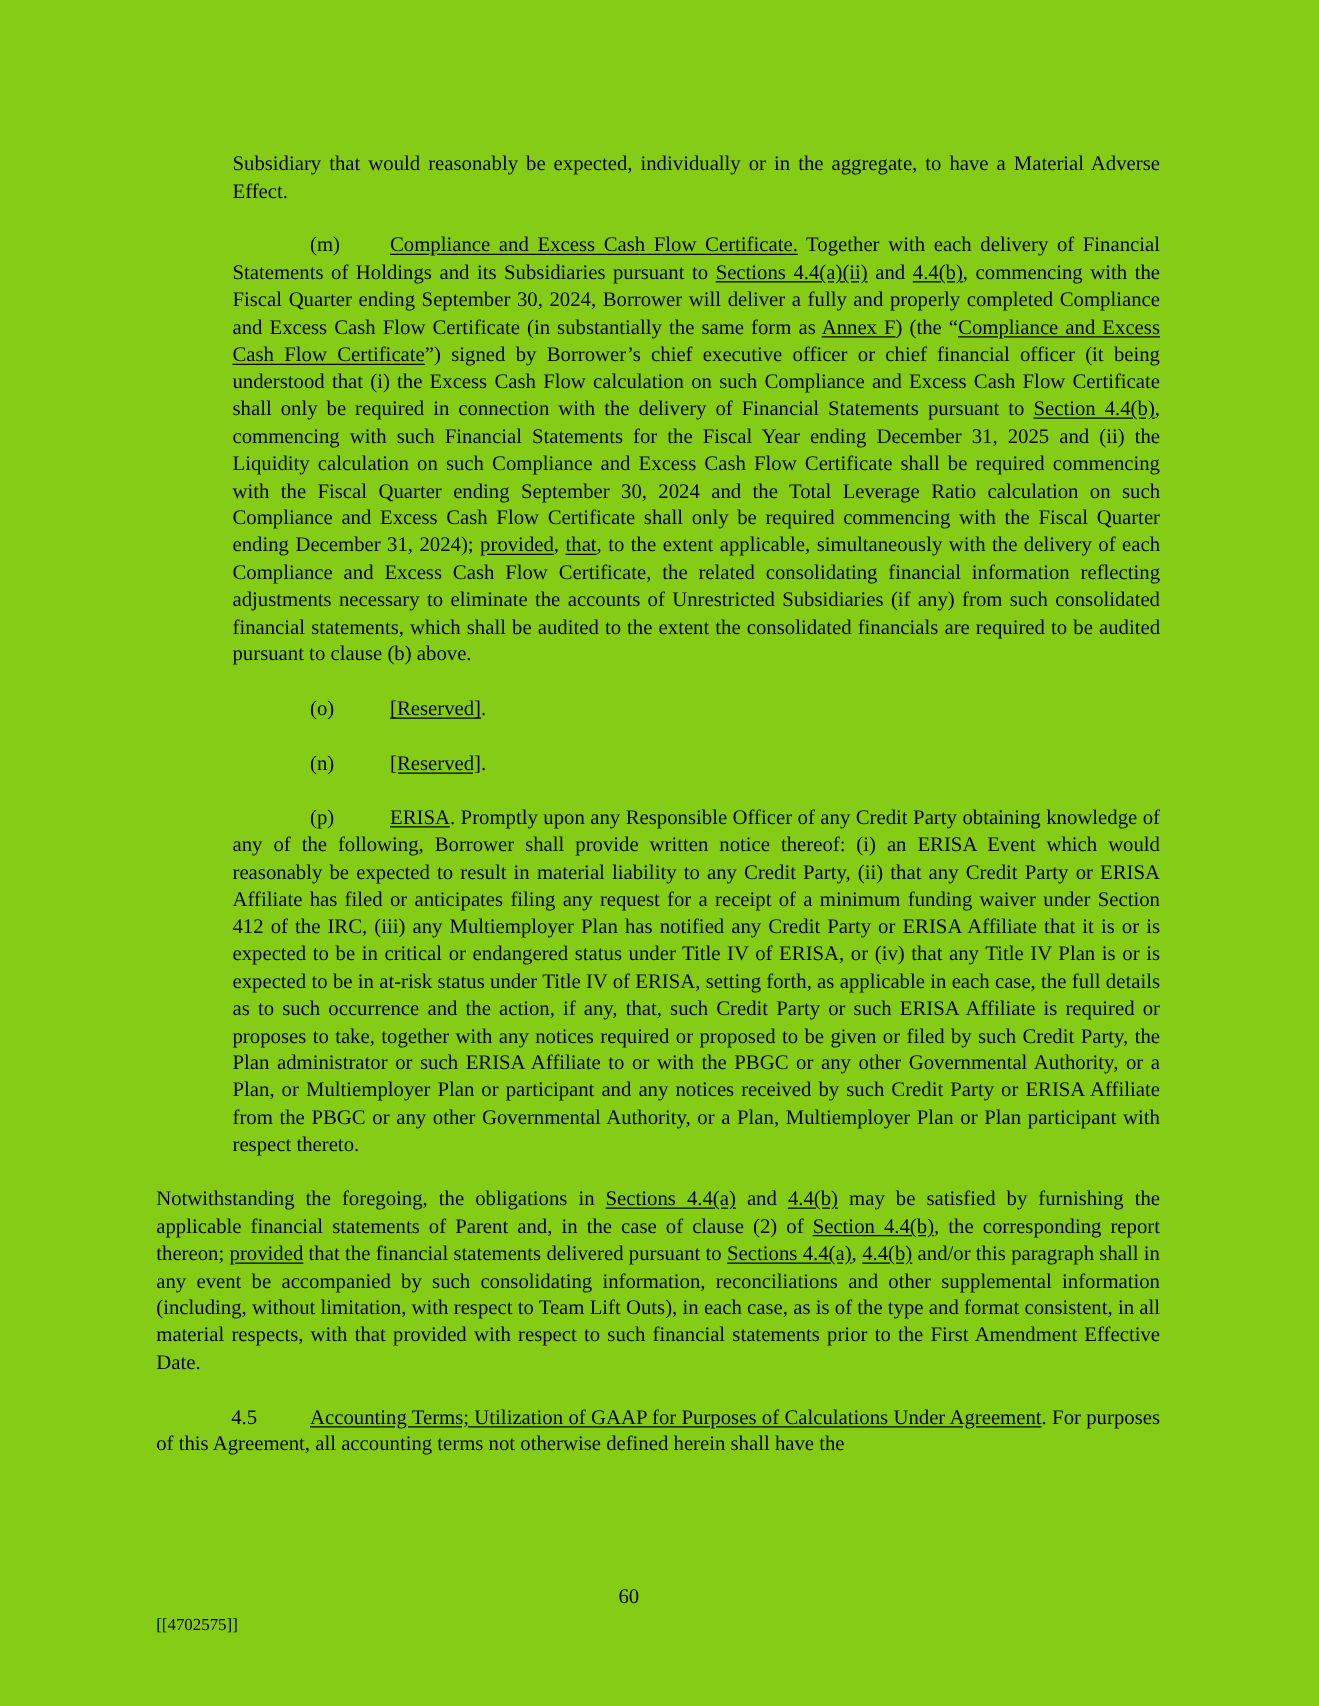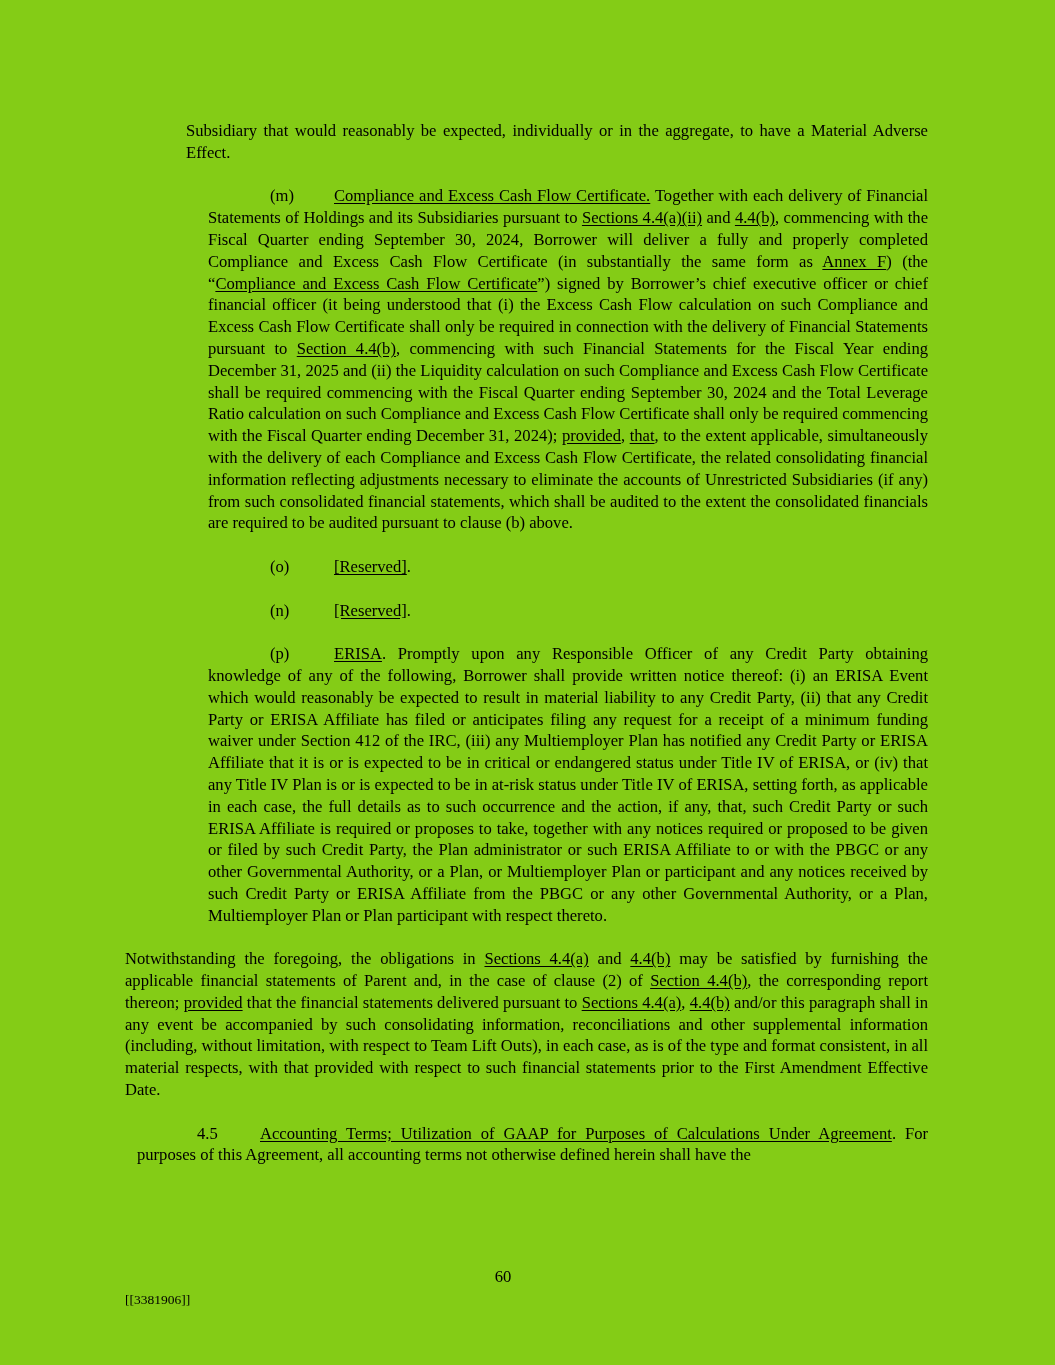--- a/index.html
+++ b/index.html
@@ -14,22 +14,22 @@
   }
   .page { position: absolute; inset: 0; background: #84cc16; }
   .content {
     position: absolute;
     left: 125px; top: 120px; width: 803px;
     font-size: 16.6px;
     line-height: 21.8px;
   }
   p.para { margin: 0 0 21.8px 0; text-align: justify; }
   p.cont { margin-left: 61px; }
-  p.sub  { margin-left: 83px; text-indent: 62px; }
-  p.p45  { text-indent: 60px; margin-left: 12px; }
+  p.sub  { margin-left: 61px; text-indent: 62px; }
+  p.p45  { text-indent: 60px; }
   .plabel { display: inline-block; text-indent: 0; vertical-align: baseline; }
   p.sub > .plabel { width: 64px; }
   p.p45 > .plabel { width: 63px; }
   .u { text-decoration: underline; text-underline-offset: 2px; }
   .footer-page {
     position: absolute; top: 1266px; left: 0; width: 1006px;
     text-align: center; font-size: 16.6px; line-height: 21.8px;
   }
   .footer-id {
     position: absolute; top: 1291px; left: 125px;
@@ -52,14 +52,14 @@
 
     <p class="para sub"><span class="plabel">(p)</span><span><span class="u">ERISA</span><span>. Promptly upon any Responsible Officer of any Credit Party obtaining knowledge of any of the following, Borrower shall provide written notice thereof: (i) an ERISA Event which would reasonably be expected to result in material liability to any Credit Party, (ii) that any Credit Party or ERISA Affiliate has filed or anticipates filing any request for a receipt of a minimum funding waiver under Section 412 of the IRC, (iii) any Multiemployer Plan has notified any Credit Party or ERISA Affiliate that it is or is expected to be in critical or endangered status under Title IV of ERISA, or (iv) that any Title IV Plan is or is expected to be in at-risk status under Title IV of ERISA, setting forth, as applicable in each case, the full details as to such occurrence and the action, if any, that, such Credit Party or such ERISA Affiliate is required or proposes to take, together with any notices required or proposed to be given or filed by such Credit Party, the Plan administrator or such ERISA Affiliate to or with the PBGC or any other Governmental Authority, or a Plan, or Multiemployer Plan or participant and any notices received by such Credit Party or ERISA Affiliate from the PBGC or any other Governmental Authority, or a Plan, Multiemployer Plan or Plan participant with respect thereto.</span></span></p>
 
     <p class="para"><span><span>Notwithstanding the foregoing, the obligations in </span><span class="u">Sections 4.4(a)</span><span> and </span><span class="u">4.4(b)</span><span> may be satisfied by furnishing the applicable financial statements of Parent and, in the case of clause (2) of </span><span class="u">Section 4.4(b)</span><span>, the corresponding report thereon; </span><span class="u">provided</span><span> that the financial statements delivered pursuant to </span><span class="u">Sections 4.4(a)</span><span>, </span><span class="u">4.4(b)</span><span> and/or this paragraph shall in any event be accompanied by such consolidating information, reconciliations and other supplemental information (including, without limitation, with respect to Team Lift Outs), in each case, as is of the type and format consistent, in all material respects, with that provided with respect to such financial statements prior to the First Amendment Effective Date.</span></span></p>
 
     <p class="para p45"><span class="plabel">4.5</span><span><span class="u">Accounting Terms; Utilization of GAAP for Purposes of Calculations Under Agreement</span><span>. For purposes of this Agreement, all accounting terms not otherwise defined herein shall have the</span></span></p>
 
   </div>
 
   <div class="footer-page">60</div>
-  <div class="footer-id">[[3381906]]</div>
+  <div class="footer-id">[[4702575]]</div>
 </div>
 
 </body></html>

